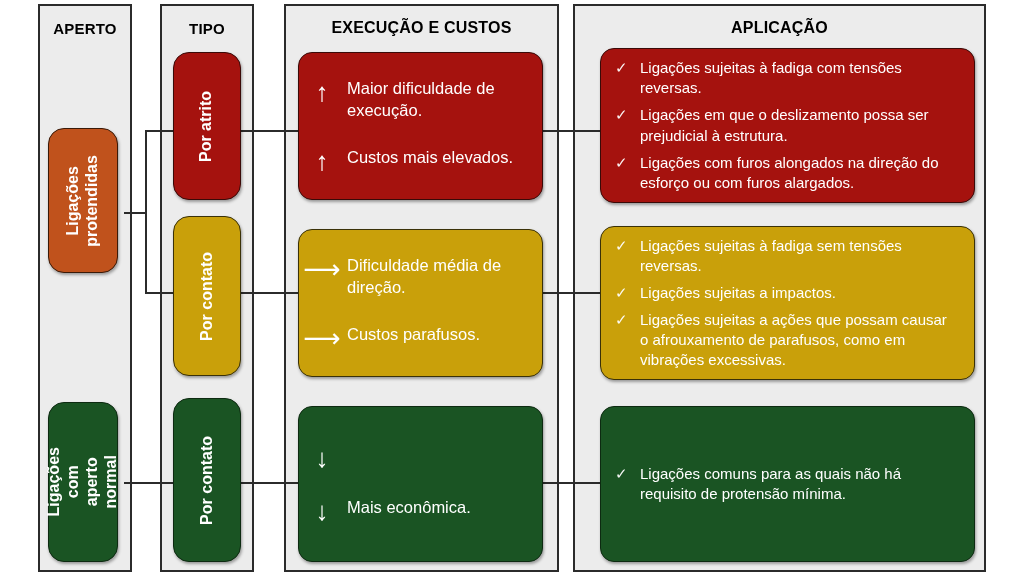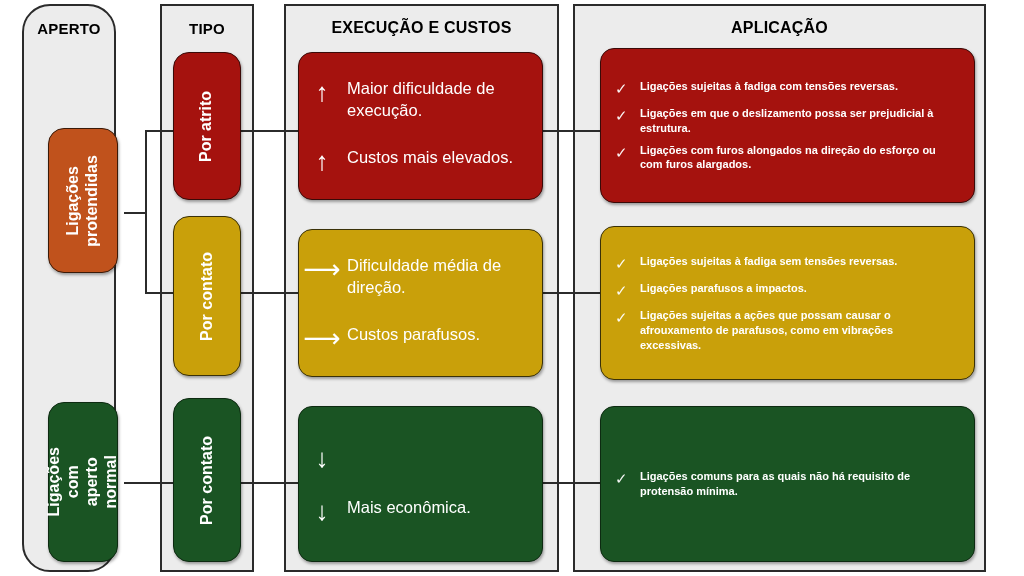--- a/index.html
+++ b/index.html
@@ -21,21 +21,21 @@
   .col-title{
     position:absolute;
     top:0;left:0;right:0;
     height:44px;
     display:flex;align-items:center;justify-content:center;
     font-weight:bold;
     color:#000000;
     letter-spacing:.2px;
     box-sizing:border-box;
   }
-  #panel-aperto{left:22px;top:4px;width:94px;height:568px;border-radius:28px;}
+  #panel-aperto{left:38px;top:4px;width:94px;height:568px;}
   #panel-tipo{left:160px;top:4px;width:94px;height:568px;}
   #panel-exec{left:284px;top:4px;width:275px;height:568px;}
   #panel-aplic{left:573px;top:4px;width:413px;height:568px;}
   #panel-aperto .col-title,#panel-tipo .col-title{font-size:15px;}
   #panel-exec .col-title,#panel-aplic .col-title{font-size:16px;}
 
   
   .conn{position:absolute;background:#2b2b2b;}
   .conn.h{height:2px;}
   .conn.v{width:2px;}
@@ -99,22 +99,22 @@
   }
   .aplic-row{display:flex;align-items:flex-start;gap:11px;}
   .check-icon{
     flex:0 0 auto;
     width:14px;
     font-size:15px;line-height:1.35;
     color:#ffffff;
     opacity:.95;
   }
   .aplic-text{
-    font-weight:bold;
-    font-size:11px;
+    font-weight:normal;
+    font-size:15px;
     line-height:1.34;
     color:#ffffff;
   }
 </style>
 </head>
 <body>
 
 <div id="diagram">
 
   <div class="col-panel" id="panel-aperto">
@@ -209,21 +209,21 @@
     </div>
   </div>
 
   <div class="card yellow aplic-card" style="left:600px;top:226px;width:375px;height:154px;">
     <div class="aplic-row">
       <span class="check-icon">✓</span>
       <span class="aplic-text">Ligações sujeitas à fadiga sem tensões reversas.</span>
     </div>
     <div class="aplic-row">
       <span class="check-icon">✓</span>
-      <span class="aplic-text">Ligações parafusos a impactos.</span>
+      <span class="aplic-text">Ligações sujeitas a impactos.</span>
     </div>
     <div class="aplic-row">
       <span class="check-icon">✓</span>
       <span class="aplic-text">Ligações sujeitas a ações que possam causar o afrouxamento de parafusos, como em vibrações excessivas.</span>
     </div>
   </div>
 
   <div class="card green aplic-card" style="left:600px;top:406px;width:375px;height:156px;">
     <div class="aplic-row">
       <span class="check-icon">✓</span>

